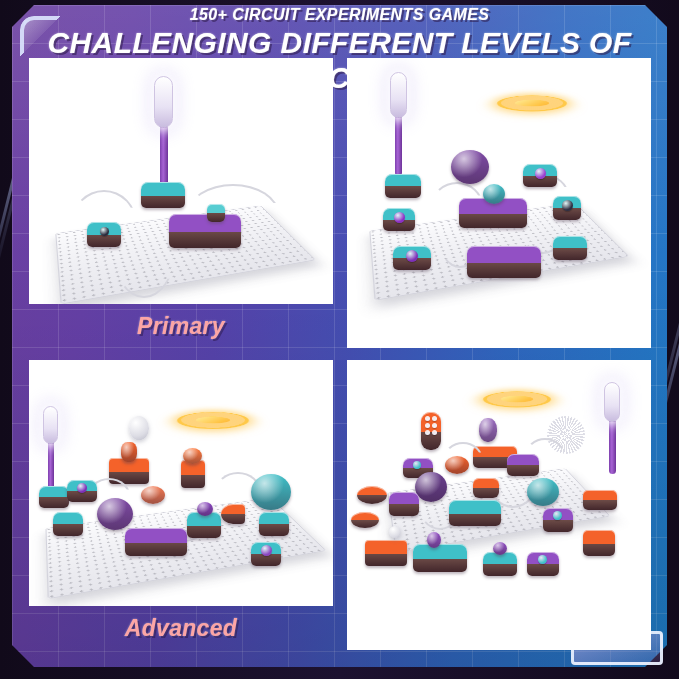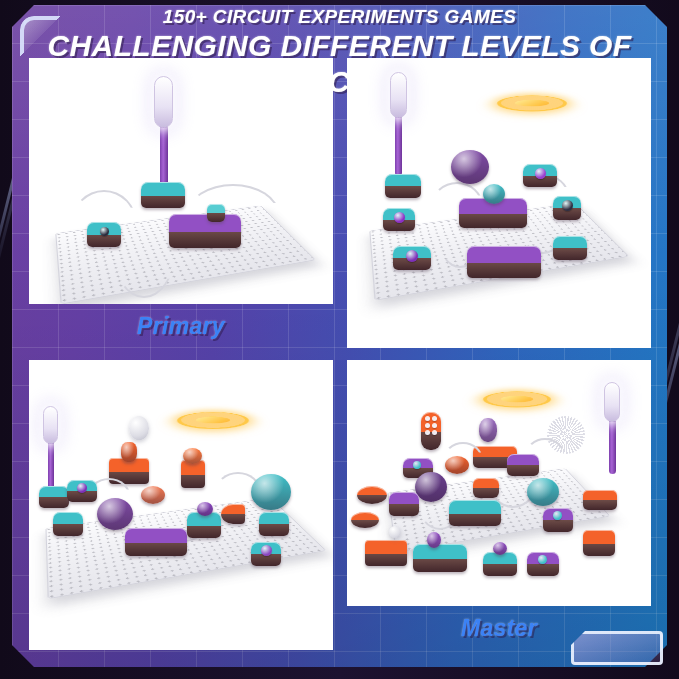--- a/index.html
+++ b/index.html
@@ -102,21 +102,21 @@
   .headline .line {
     display: block;
     color: #ffffff;
     font-weight: bold;
     font-style: italic;
     letter-spacing: .4px;
     text-shadow:
       2px 2px 0 rgba(40,20,70,.55),
       0 0 2px rgba(255,255,255,.6);
   }
-  .headline .line1 { font-size: 19px; }
+  .headline .line1 { font-size: 16px; }
   .headline .line2 { font-size: 30px; }
 
   
   .panels {
     position: absolute;
     left: 29px; top: 58px;
     width: 622px; height: 592px;
     display: grid;
     grid-template-columns: 1fr 1fr;
     grid-template-rows: 1fr 1fr;
@@ -127,21 +127,21 @@
 
   .photo {
     position: relative;
     flex: 1 1 auto;
     background: #ffffff;
     overflow: hidden;
   }
   .caption {
     height: 44px;
     display: flex; align-items: center; justify-content: center;
-    color: #3b82f6;
+    color: #fca5a5;
     font-size: 23px;
     font-weight: bold;
     font-style: italic;
     letter-spacing: .3px;
     text-shadow: 2px 2px 0 rgba(40,20,70,.5), 0 0 2px rgba(255,255,255,.55);
   }
 
   
   .scene { position: absolute; inset: 0; }
 
@@ -369,20 +369,21 @@
             <div class="can" style="--c:#8a46c0; left:10px; top:-10px; width:16px; height:14px;"></div>
           </div>
           <div class="mod orange" style="left:192px; top:144px; width:24px; height:20px; border-radius:50% 4px 4px 50%;"></div>
           <div class="can" style="--c:#3fc0c8; left:222px; top:114px; width:40px; height:36px;"></div>
           <div class="mod teal" style="left:230px; top:152px; width:30px; height:24px;"></div>
           <div class="mod teal" style="left:222px; top:182px; width:30px; height:24px;">
             <div class="dot" style="--c:#8a46c0; left:10px; top:3px; width:11px; height:11px;"></div>
           </div>
         </div>
       </div>
+      <div class="caption">Advanced</div>
     </div>
 
     <div class="cell">
       <div class="photo">
         <div class="scene">
           <div class="baseplate" style="left:46px; top:92px; width:202px; height:104px;"></div>
 
           <div class="disc" style="left:136px; top:22px; width:68px; height:34px;"></div>
           <div class="fan" style="left:200px; top:56px; width:38px; height:38px;"></div>
 
@@ -429,17 +430,16 @@
             <div class="can" style="--c:#9250c4; left:14px; top:-12px; width:14px; height:16px;"></div>
           </div>
           <div class="mod teal" style="left:136px; top:192px; width:34px; height:24px;">
             <div class="can" style="--c:#9250c4; left:10px; top:-10px; width:14px; height:13px;"></div>
           </div>
           <div class="mod purple" style="left:180px; top:192px; width:32px; height:24px;">
             <div class="dot" style="--c:#3fc0c8; left:11px; top:3px; width:9px; height:9px;"></div>
           </div>
         </div>
       </div>
-      <div class="caption">Master</div>
     </div>
 
   </div>
 </div>
 
 </body></html>

